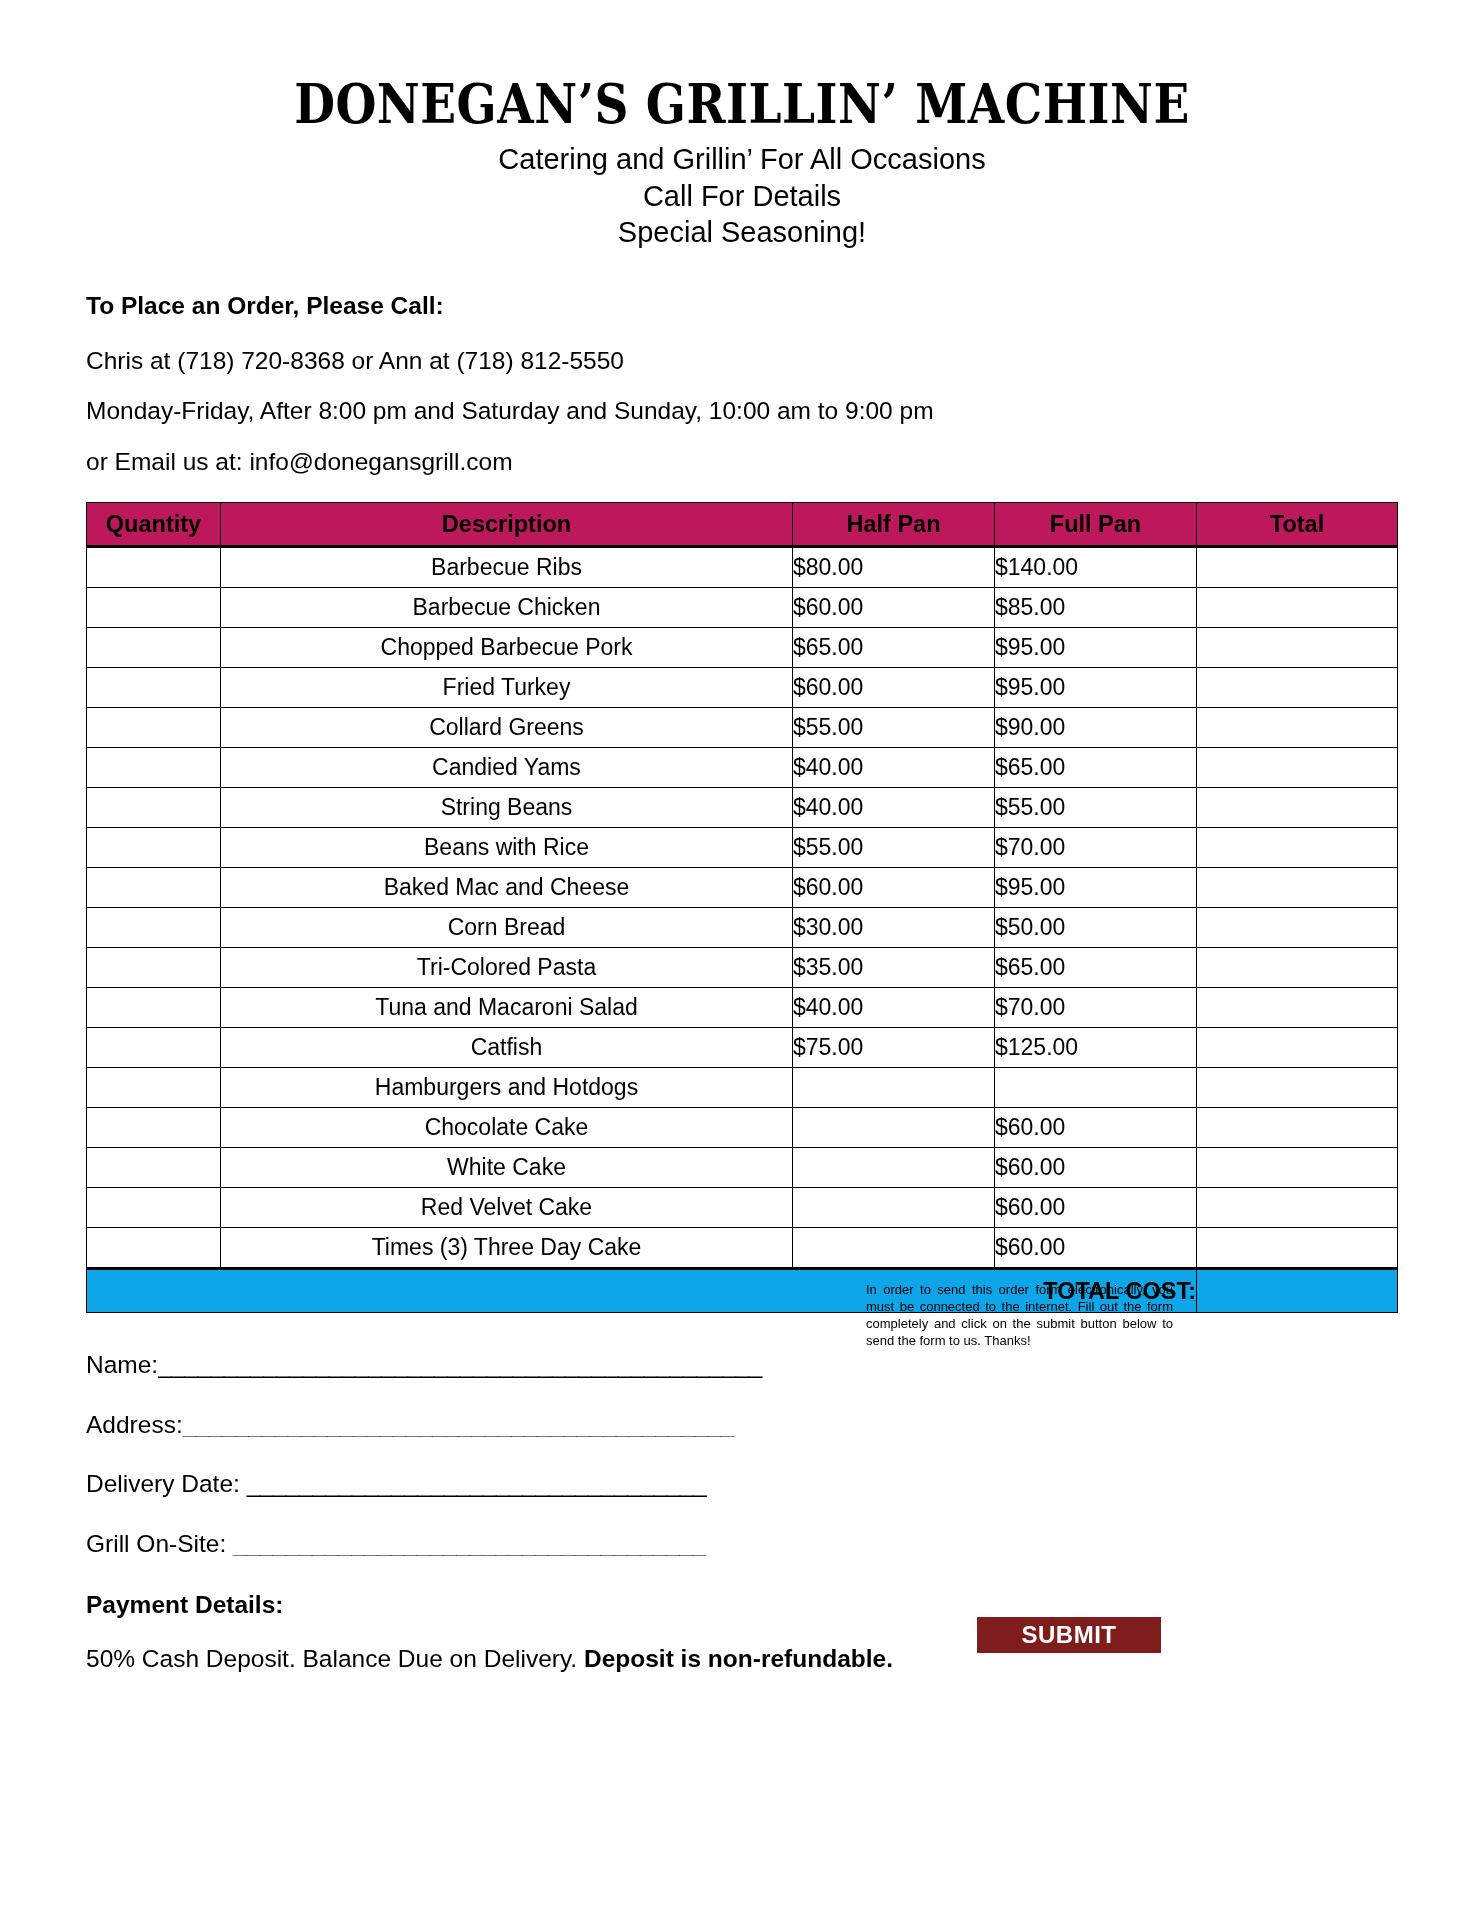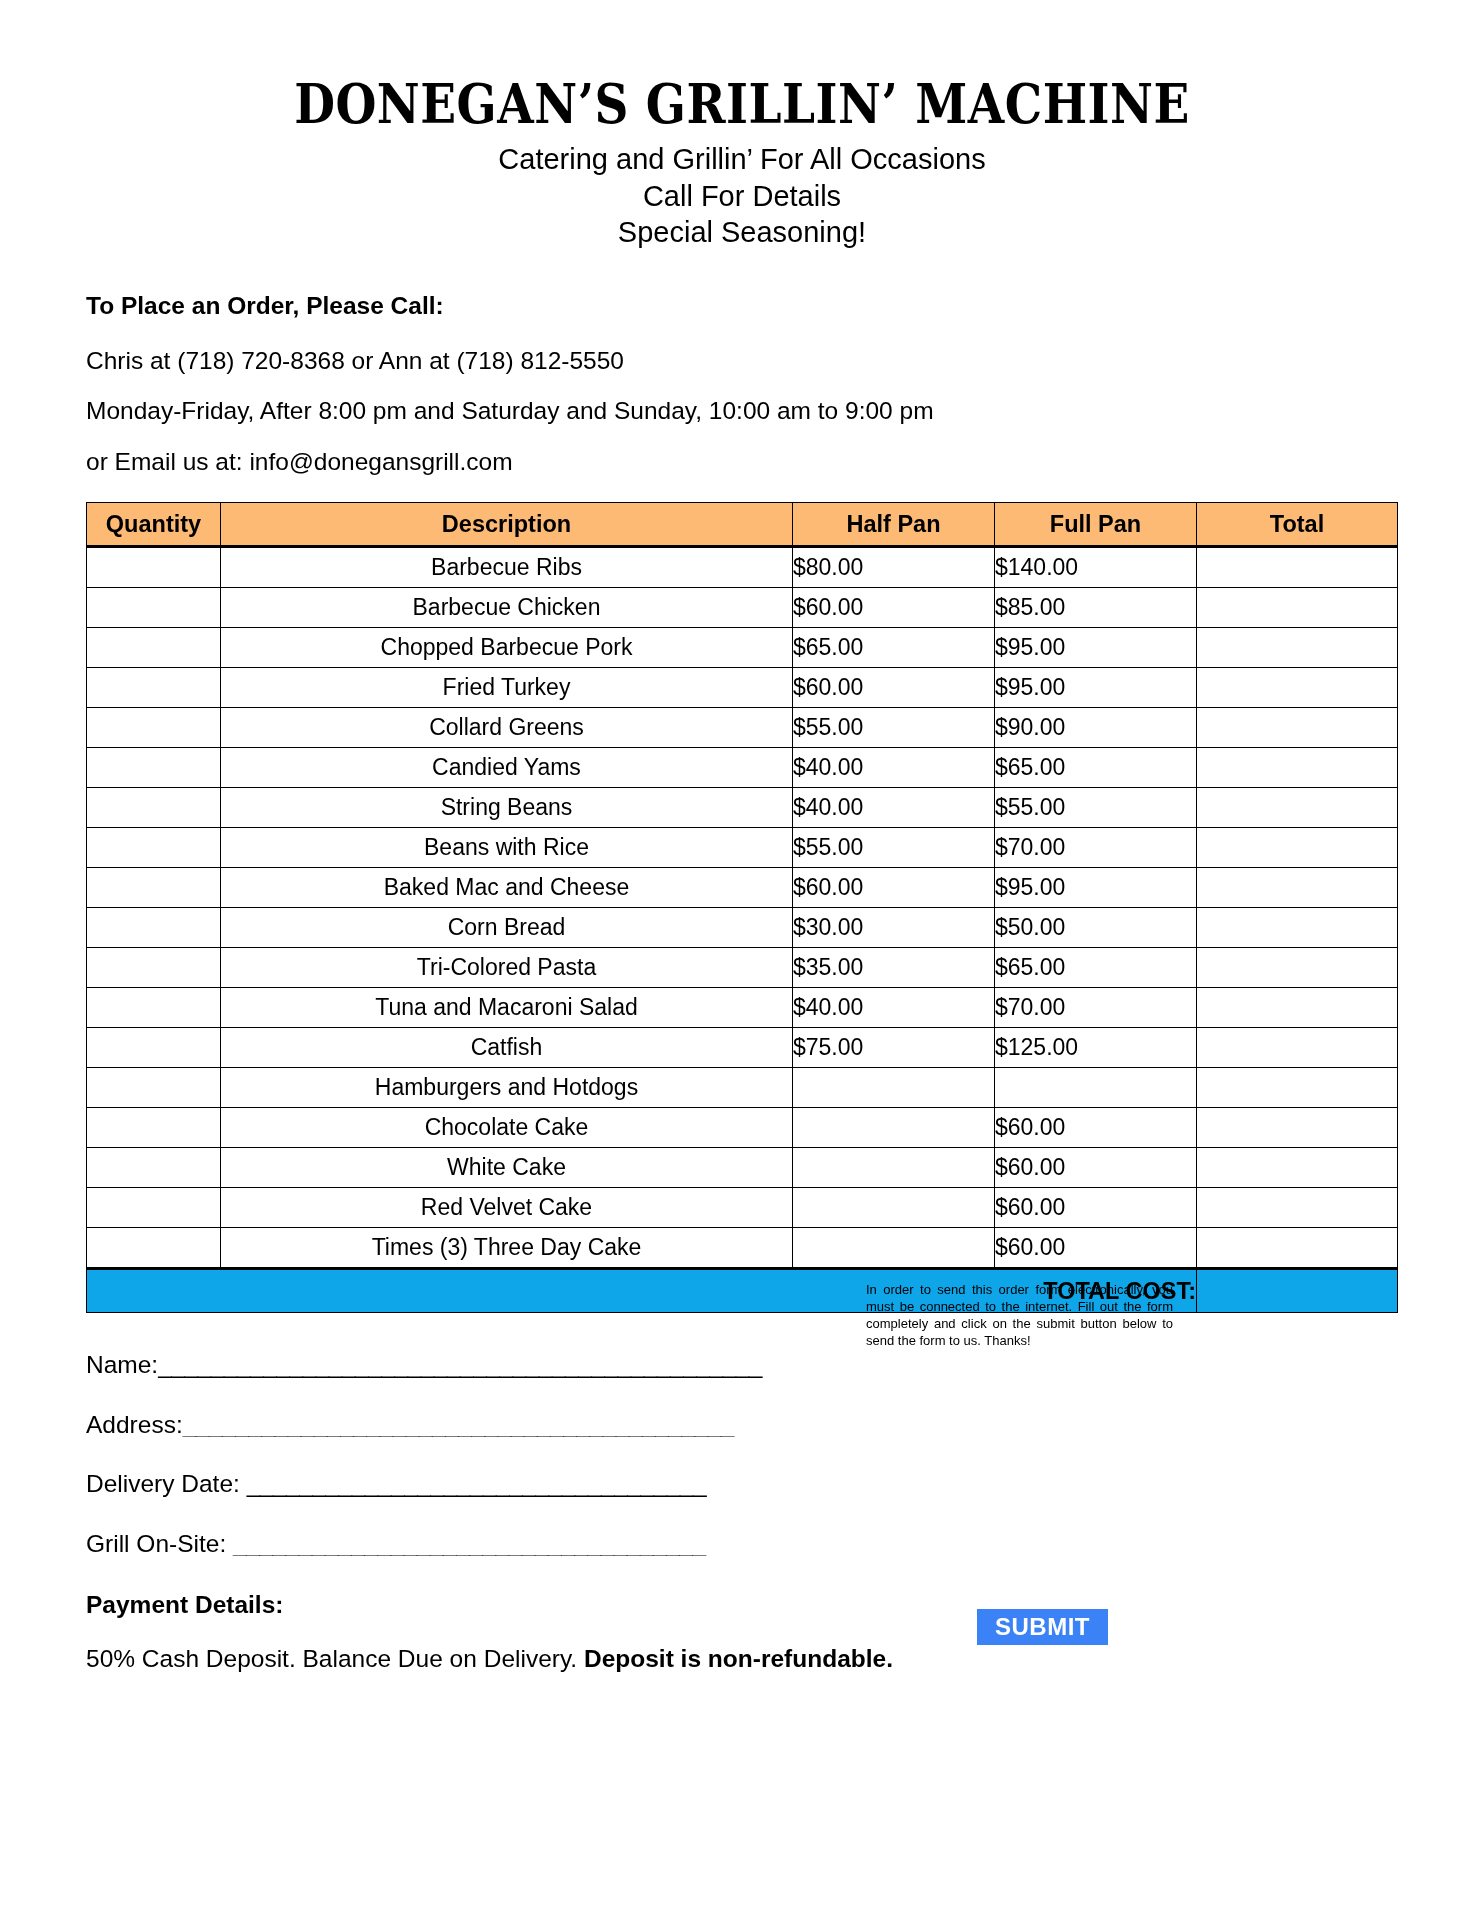--- a/index.html
+++ b/index.html
@@ -69,21 +69,21 @@
     table-layout: fixed;
     font-size: 23px;
   }
   table.order th, table.order td {
     border: 1px solid #000;
     padding: 0;
     height: 39px;
     vertical-align: middle;
   }
   table.order thead th {
-    background: #fdba74;
+    background: #be185d;
     font-weight: bold;
     text-align: center;
     height: 42px;
     font-size: 23.5px;
     border-bottom: 3px solid #000;
   }
   table.order thead tr th:first-child { border-left: 1px solid #000; }
   .col-qty   { width: 130px; }
   .col-desc  { width: 555px; }
   .col-half  { width: 196px; }
@@ -145,24 +145,24 @@
     width: 307px;
     font-size: 13px;
     line-height: 1.32;
     text-align: justify;
     text-align-last: left;
   }
 
   .submit-btn {
     position: absolute;
     left: 891px;
-    top: 18px;
-    width: 131px;
+    top: 26px;
+    width: 184px;
     height: 36px;
-    background: #3b82f6;
+    background: #7f1d1d;
     color: #ffffff;
     font-weight: bold;
     font-size: 24px;
     letter-spacing: 0.5px;
     display: flex;
     align-items: center;
     justify-content: center;
     border: none;
     font-family: "Liberation Sans", sans-serif;
     cursor: pointer;

